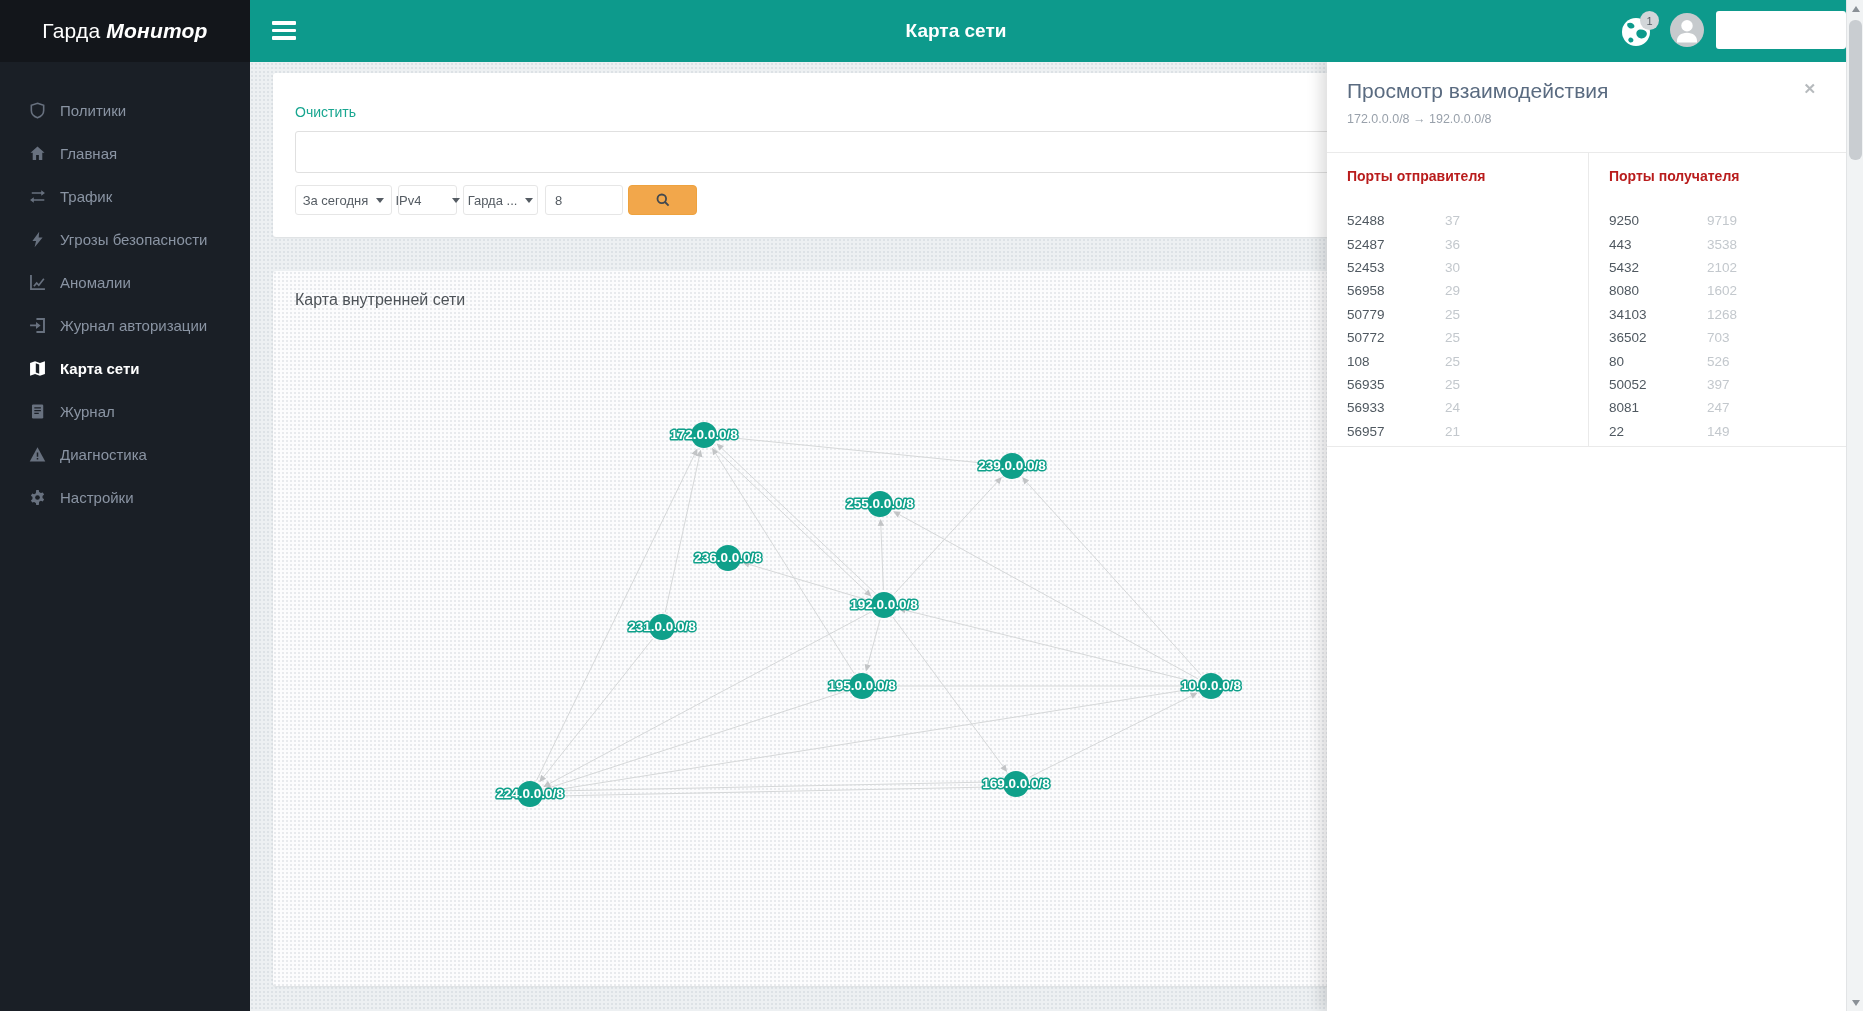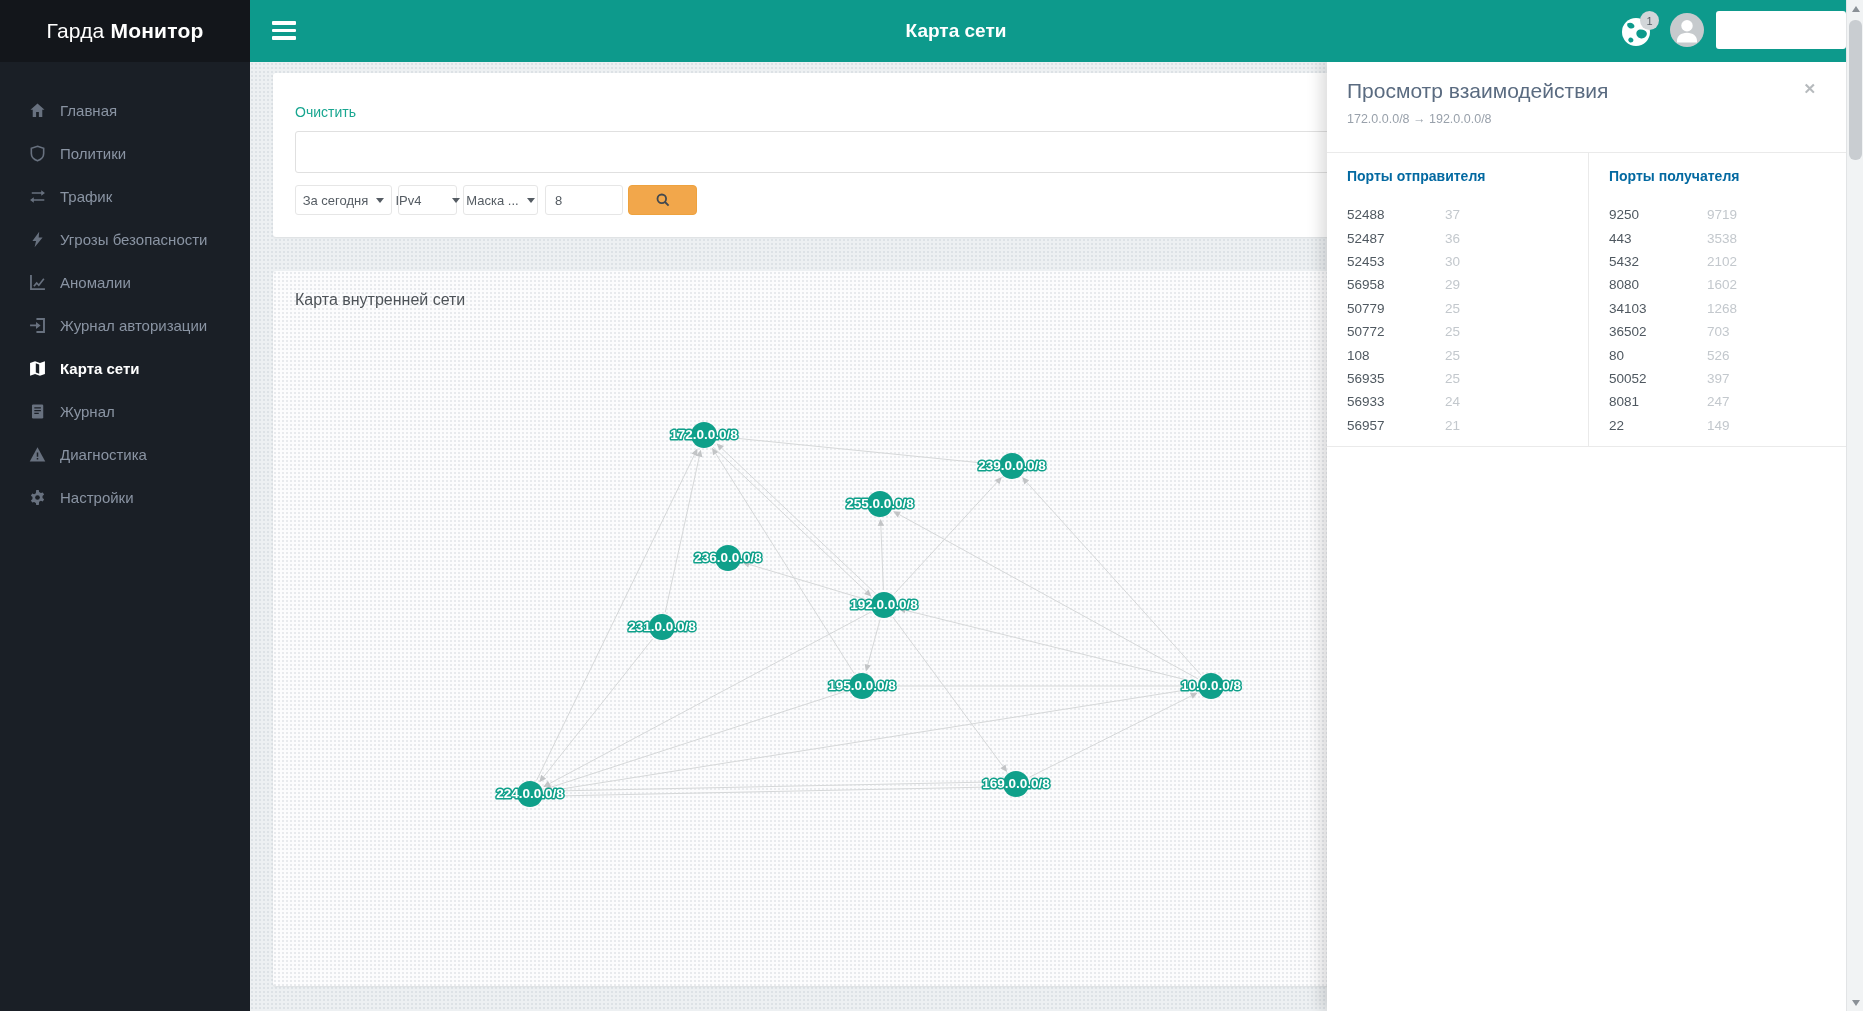--- a/index.html
+++ b/index.html
@@ -2,21 +2,21 @@
 <html><head>
 <meta charset="utf-8">
 <style>
   * { box-sizing: border-box; margin: 0; padding: 0; }
   html,body { width:1863px; height:1011px; overflow:hidden; }
   body { font-family:"Liberation Sans", sans-serif; position:relative; background:#edf0f2; }
 
   
   .sidebar { position:absolute; left:0; top:0; width:250px; height:1011px; background:#1a1f26; z-index:30; }
   .brand { height:62px; background:#13161b; color:#fff; display:flex; align-items:center; justify-content:center; font-size:21px; letter-spacing:.2px; }
-  .brand .b { font-weight:bold; margin-left:6px; }
+  .brand .b { font-weight:bold; margin-left:6px;font-style:italic; }
   .nav-list { list-style:none; margin-top:27px; }
   .nav-item { display:flex; align-items:center; height:43px; padding-left:29px; color:#8a94a3; font-size:15px; cursor:pointer; }
   .nav-item .nav-icon { width:17px; height:17px; margin-right:14px; color:#68717f; display:inline-flex; flex:0 0 17px; }
   .nav-item .nav-icon svg { width:100%; height:100%; }
   .nav-item.active { color:#ffffff; font-weight:bold; }
   .nav-item.active .nav-icon { color:#ffffff; }
 
   
   .topbar { position:absolute; left:250px; top:0; width:1596px; height:62px; background:#0d9a8c; z-index:25; }
   .hamburger { position:absolute; left:22px; top:21px; width:24px; height:20px; cursor:pointer; }
@@ -56,21 +56,21 @@
   .graph-svg { position:absolute; left:0; top:0; width:1550px; height:715px; }
 
   
   .panel { position:absolute; left:1327px; top:62px; width:519px; height:949px; background:#fff; box-shadow:-6px 0 14px rgba(0,0,0,.14); z-index:20; }
   .panel-title { position:absolute; left:20px; top:17px; font-size:21px; color:#5a6b80; }
   .panel-sub { position:absolute; left:20px; top:50px; font-size:12.5px; color:#99a1ab; }
   .panel-close { position:absolute; right:30px; top:18px; font-size:15px; font-weight:bold; color:#b6babd; cursor:pointer; }
   .ports { position:absolute; left:0; top:90px; width:519px; height:295px; border-top:1px solid #eaeaea; border-bottom:1px solid #eaeaea; display:flex; }
   .ports-col { padding:15px 0 0 20px; width:261px; }
   .ports-col.second { border-left:1px solid #eaeaea; width:258px; }
-  .ports-header { font-size:14px; font-weight:bold; color:#0369a1; margin-bottom:19px; }
+  .ports-header { font-size:14px; font-weight:bold; color:#b91c1c; margin-bottom:25px; }
   .port-row { display:flex; height:23.4px; align-items:center; font-size:13.5px; }
   .port-row .p { width:98px; color:#4f5860; }
   .port-row .c { color:#c3c8cd; }
 
   
   .scrollbar { position:absolute; right:0; top:0; width:17px; height:1011px; background:#f1f3f4; z-index:50; border-left:1px solid #e2e4e6; }
   .sb-btn { position:absolute; left:0; width:17px; height:17px; display:flex; align-items:center; justify-content:center; cursor:pointer; }
   .sb-up { top:0; } .sb-down { bottom:0; }
   .tri-up { width:0; height:0; border-left:4px solid transparent; border-right:4px solid transparent; border-bottom:6px solid #8a9096; }
   .tri-down { width:0; height:0; border-left:4px solid transparent; border-right:4px solid transparent; border-top:6px solid #8a9096; }
@@ -81,32 +81,32 @@
 
 <aside class="sidebar">
   <div class="brand">
     <span>Гарда</span>
     <span class="b">Монитор</span>
   </div>
   <ul class="nav-list">
       <li class="nav-item">
         <span class="nav-icon">
           <svg viewBox="0 0 16 16">
+            <path fill="none" stroke="currentColor" stroke-width="1.5" d="M8 1.2 13.8 3.1v5c0 3.5-2.5 5.7-5.8 6.8-3.3-1.1-5.8-3.3-5.8-6.8v-5z"></path>
+          </svg>
+        </span>
+        <span>Политики</span>
+      </li>
+      <li class="nav-item">
+        <span class="nav-icon">
+          <svg viewBox="0 0 16 16">
             <path fill="currentColor" d="M8 1.5 14.6 7.3h-2.1V14H9.3V9.5H6.7V14H3.5V7.3H1.4z"></path>
           </svg>
         </span>
         <span>Главная</span>
-      </li>
-      <li class="nav-item">
-        <span class="nav-icon">
-          <svg viewBox="0 0 16 16">
-            <path fill="none" stroke="currentColor" stroke-width="1.5" d="M8 1.2 13.8 3.1v5c0 3.5-2.5 5.7-5.8 6.8-3.3-1.1-5.8-3.3-5.8-6.8v-5z"></path>
-          </svg>
-        </span>
-        <span>Политики</span>
       </li>
       <li class="nav-item">
         <span class="nav-icon">
           <svg viewBox="0 0 16 16">
             <path fill="currentColor" d="M11.5 2.1 15 4.7 11.5 7.3V5.5H2.6V3.9h8.9zM4.5 8.7 1 11.3l3.5 2.6v-1.8h9.9v-1.6H4.5z"></path>
           </svg>
         </span>
         <span>Трафик</span>
       </li>
       <li class="nav-item">
@@ -210,21 +210,21 @@
     <div class="filter-row">
       <div class="drop-btn dd-period">
         <span>За сегодня</span>
         <i class="caret"></i>
       </div>
       <div class="drop-btn dd-ip">
         <span>IPv4</span>
         <i class="caret"></i>
       </div>
       <div class="drop-btn dd-mask">
-        <span>Маска ...</span>
+        <span>Гарда ...</span>
         <i class="caret"></i>
       </div>
       <input class="mask-input" type="text" value="8" style="">
       <button class="search-btn">
         <svg viewBox="0 0 16 16">
           <circle cx="6.8" cy="6.8" r="4.3" fill="none" stroke="#43494f" stroke-width="1.8"></circle>
           <path d="M10 10 13.6 13.6" stroke="#43494f" stroke-width="1.8"></path>
         </svg>
       </button>
     </div>

